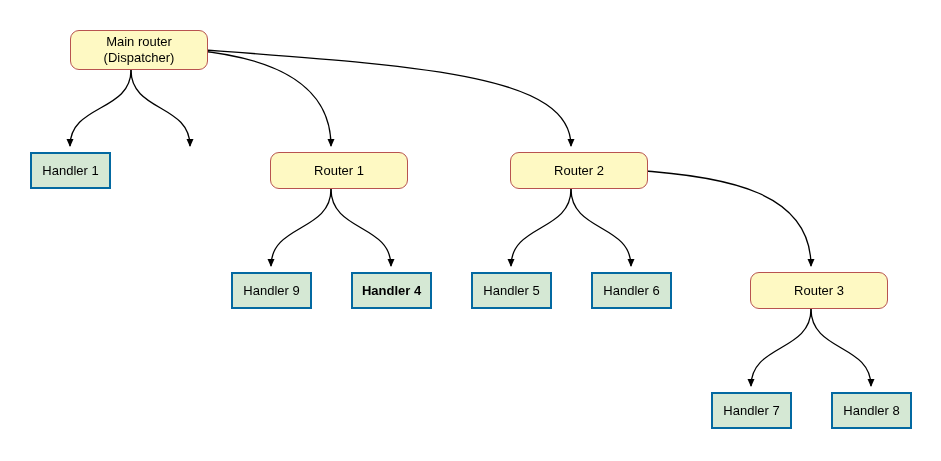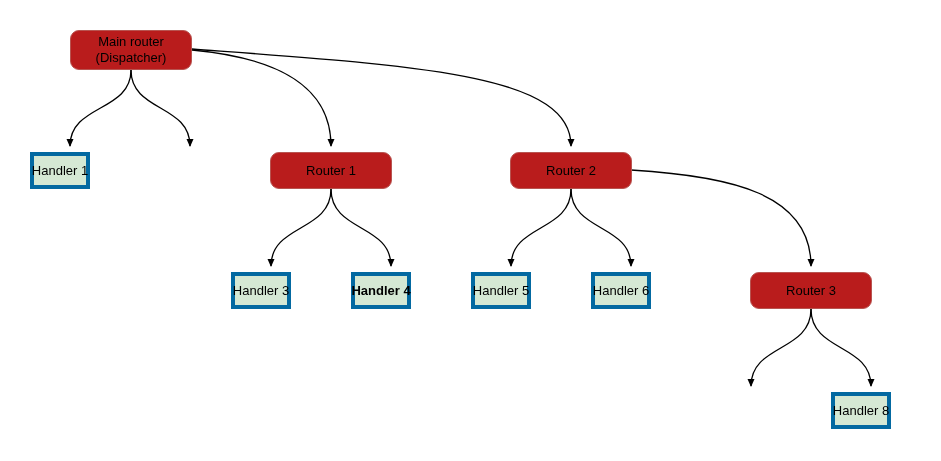--- a/index.html
+++ b/index.html
@@ -34,29 +34,29 @@
     align-items: center;
     justify-content: center;
     box-sizing: border-box;
     font-size: 13px;
     line-height: 16px;
     color: #000000;
     text-align: center;
     white-space: nowrap;
   }
   .node.router {
-    background: #b91c1c;
+    background: #fef9c3;
     border: 1px solid #b85450;
     border-radius: 9px;
-    width: 122px;
+    width: 138px;
   }
   .node.handler {
     background: #d5e8d4;
-    border: 4px solid #0369a1;
-    width: 60px;
+    border: 2px solid #0369a1;
+    width: 81px;
     height: 37px;
   }
   
   .pos-main   { left: 70px;  top: 30px;  height: 40px; }
   .pos-h1     { left: 30px;  top: 152px; }
   .pos-h2     { left: 150px; top: 152px; }
   .pos-r1     { left: 270px; top: 152px; height: 37px; }
   .pos-r2     { left: 510px; top: 152px; height: 37px; }
   .pos-h3     { left: 231px; top: 272px; }
   .pos-h4     { left: 351px; top: 272px; font-weight: bold; }
@@ -100,33 +100,36 @@
   </div>
 
   <div class="node router pos-r1">
     <span>Router 1</span>
   </div>
   <div class="node router pos-r2">
     <span>Router 2</span>
   </div>
 
   <div class="node handler pos-h3">
-    <span>Handler 3</span>
+    <span>Handler 9</span>
   </div>
   <div class="node handler pos-h4">
     <span>Handler 4</span>
   </div>
   <div class="node handler pos-h5">
     <span>Handler 5</span>
   </div>
   <div class="node handler pos-h6">
     <span>Handler 6</span>
   </div>
 
   <div class="node router pos-r3">
     <span>Router 3</span>
   </div>
 
+  <div class="node handler pos-h7">
+    <span>Handler 7</span>
+  </div>
   <div class="node handler pos-h8">
     <span>Handler 8</span>
   </div>
 
 </div>
 
 </body></html>

